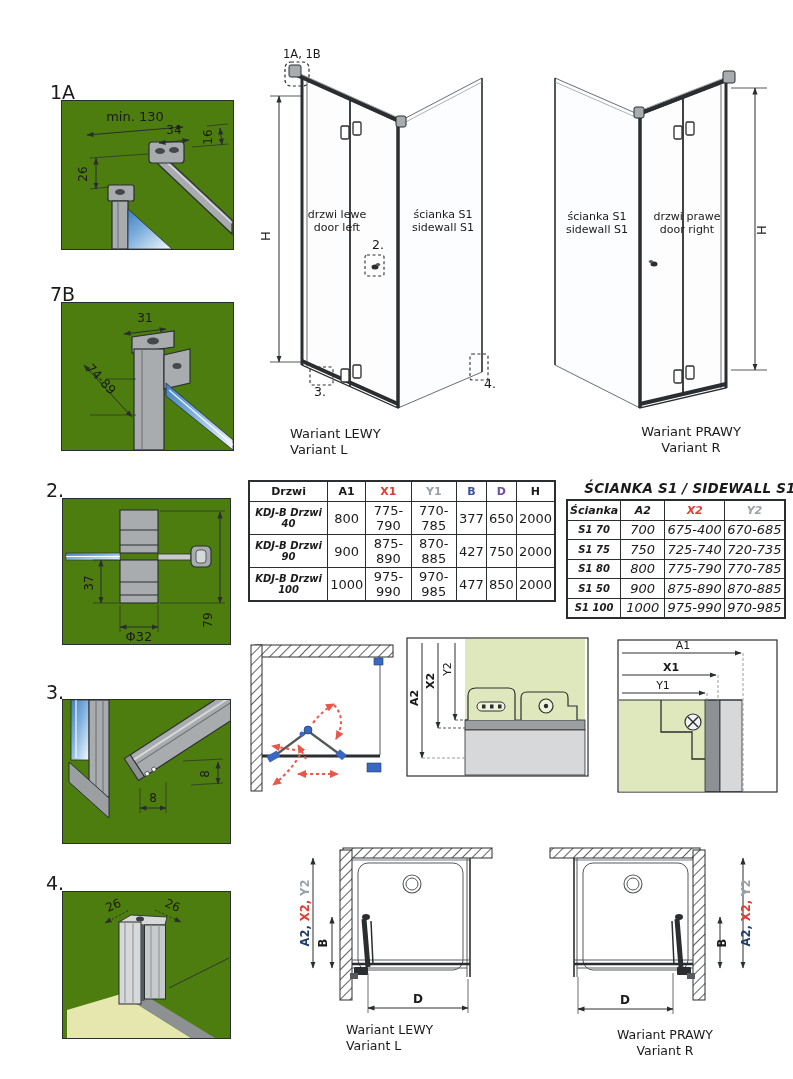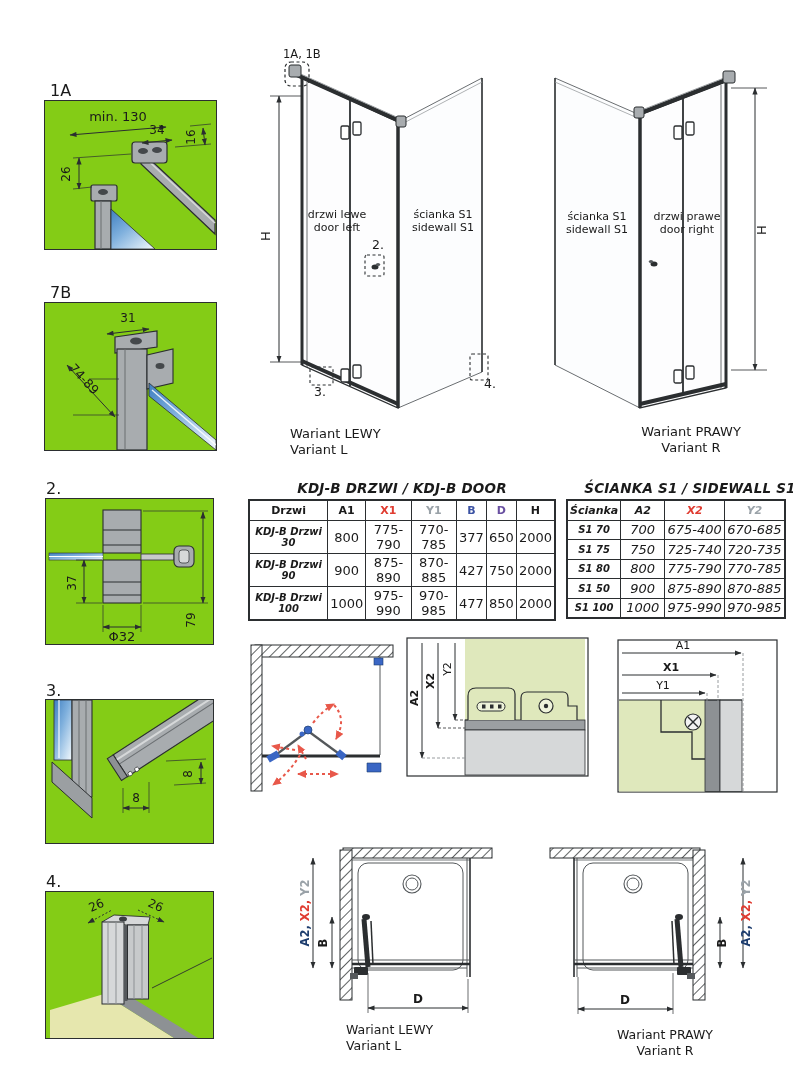--- a/index.html
+++ b/index.html
@@ -1,19 +1,19 @@
 <!DOCTYPE html>
 <html><head>
 <meta charset="utf-8">
 <style>
   html,body{margin:0;padding:0;background:#fff;}
   body{width:793px;height:1079px;position:relative;font-family:"DejaVu Sans",sans-serif;color:#1a1a1a;overflow:hidden;}
   .abs{position:absolute;}
-  .det-label{font-size:16px;color:#1a1a1a;}
-  .det-box{border:1.4px solid #2b2e30;background:#84cc16;}
+  .det-label{font-size:19px;color:#1a1a1a;}
+  .det-box{border:1.4px solid #2b2e30;background:#4d7c0f;margin-left:17px;}
   .det-box svg{display:block;}
   .tbl-title{font-size:13.5px;font-weight:bold;font-style:italic;text-align:center;margin-bottom:3px;letter-spacing:.2px;}
   table.spec{border-collapse:collapse;border:2px solid #2b2e30;background:#fff;}
   table.spec th,table.spec td{border:1.2px solid #2b2e30;text-align:center;font-size:13px;padding:1px 2px;}
   table.spec th{font-weight:bold;font-size:11px;margin-left:27px;}
   table.spec td.name{font-weight:bold;font-style:italic;font-size:10px;}
   table.door td,table.door th{height:17px;}
   table.side td,table.side th{height:16.5px;font-style:italic;}
   .c-red{color:#e03c31}.c-gray{color:#9aa2a8}.c-blue{color:#3b52a3}.c-purple{color:#6950a1}
   svg text{font-family:"DejaVu Sans",sans-serif;fill:#1a1a1a;}
@@ -284,21 +284,20 @@
   <text x="64" y="172" font-size="11" text-anchor="middle">ścianka S1</text>
   <text x="64" y="185" font-size="11" text-anchor="middle">sidewall S1</text>
   <text x="154" y="172" font-size="11" text-anchor="middle">drzwi prawe</text>
   <text x="154" y="185" font-size="11" text-anchor="middle">door right</text>
   <text x="158" y="388" font-size="13" text-anchor="middle">Wariant PRAWY</text>
   <text x="158" y="404" font-size="13" text-anchor="middle">Variant R</text>
 </svg>
 </div>
 
 <div class="abs" style="left:248px;top:480px;width:308px">
-  <div class="tbl-title">KDJ-B  DRZWI / KDJ-B DOOR</div>
   <table class="spec door">
     <colgroup>
         <col style="width:88px">
         <col style="width:30px">
         <col style="width:48px">
         <col style="width:48px">
         <col style="width:30px">
         <col style="width:30px">
         <col style="width:34px">
       </colgroup>
@@ -308,21 +307,21 @@
       <th>A1</th>
       <th class="c-red">X1</th>
       <th class="c-gray">Y1</th>
       <th class="c-blue">B</th>
       <th class="c-purple">D</th>
       <th>H</th>
     </tr>
       </thead>
     <tbody>
       <tr>
-        <td class="name">KDJ-B Drzwi 30</td>
+        <td class="name">KDJ-B Drzwi 40</td>
         <td>800</td>
         <td>775-790</td>
         <td>770-785</td>
         <td>377</td>
         <td>650</td>
         <td>2000</td>
       </tr>
       <tr>
         <td class="name">KDJ-B Drzwi 90</td>
         <td>900</td>

